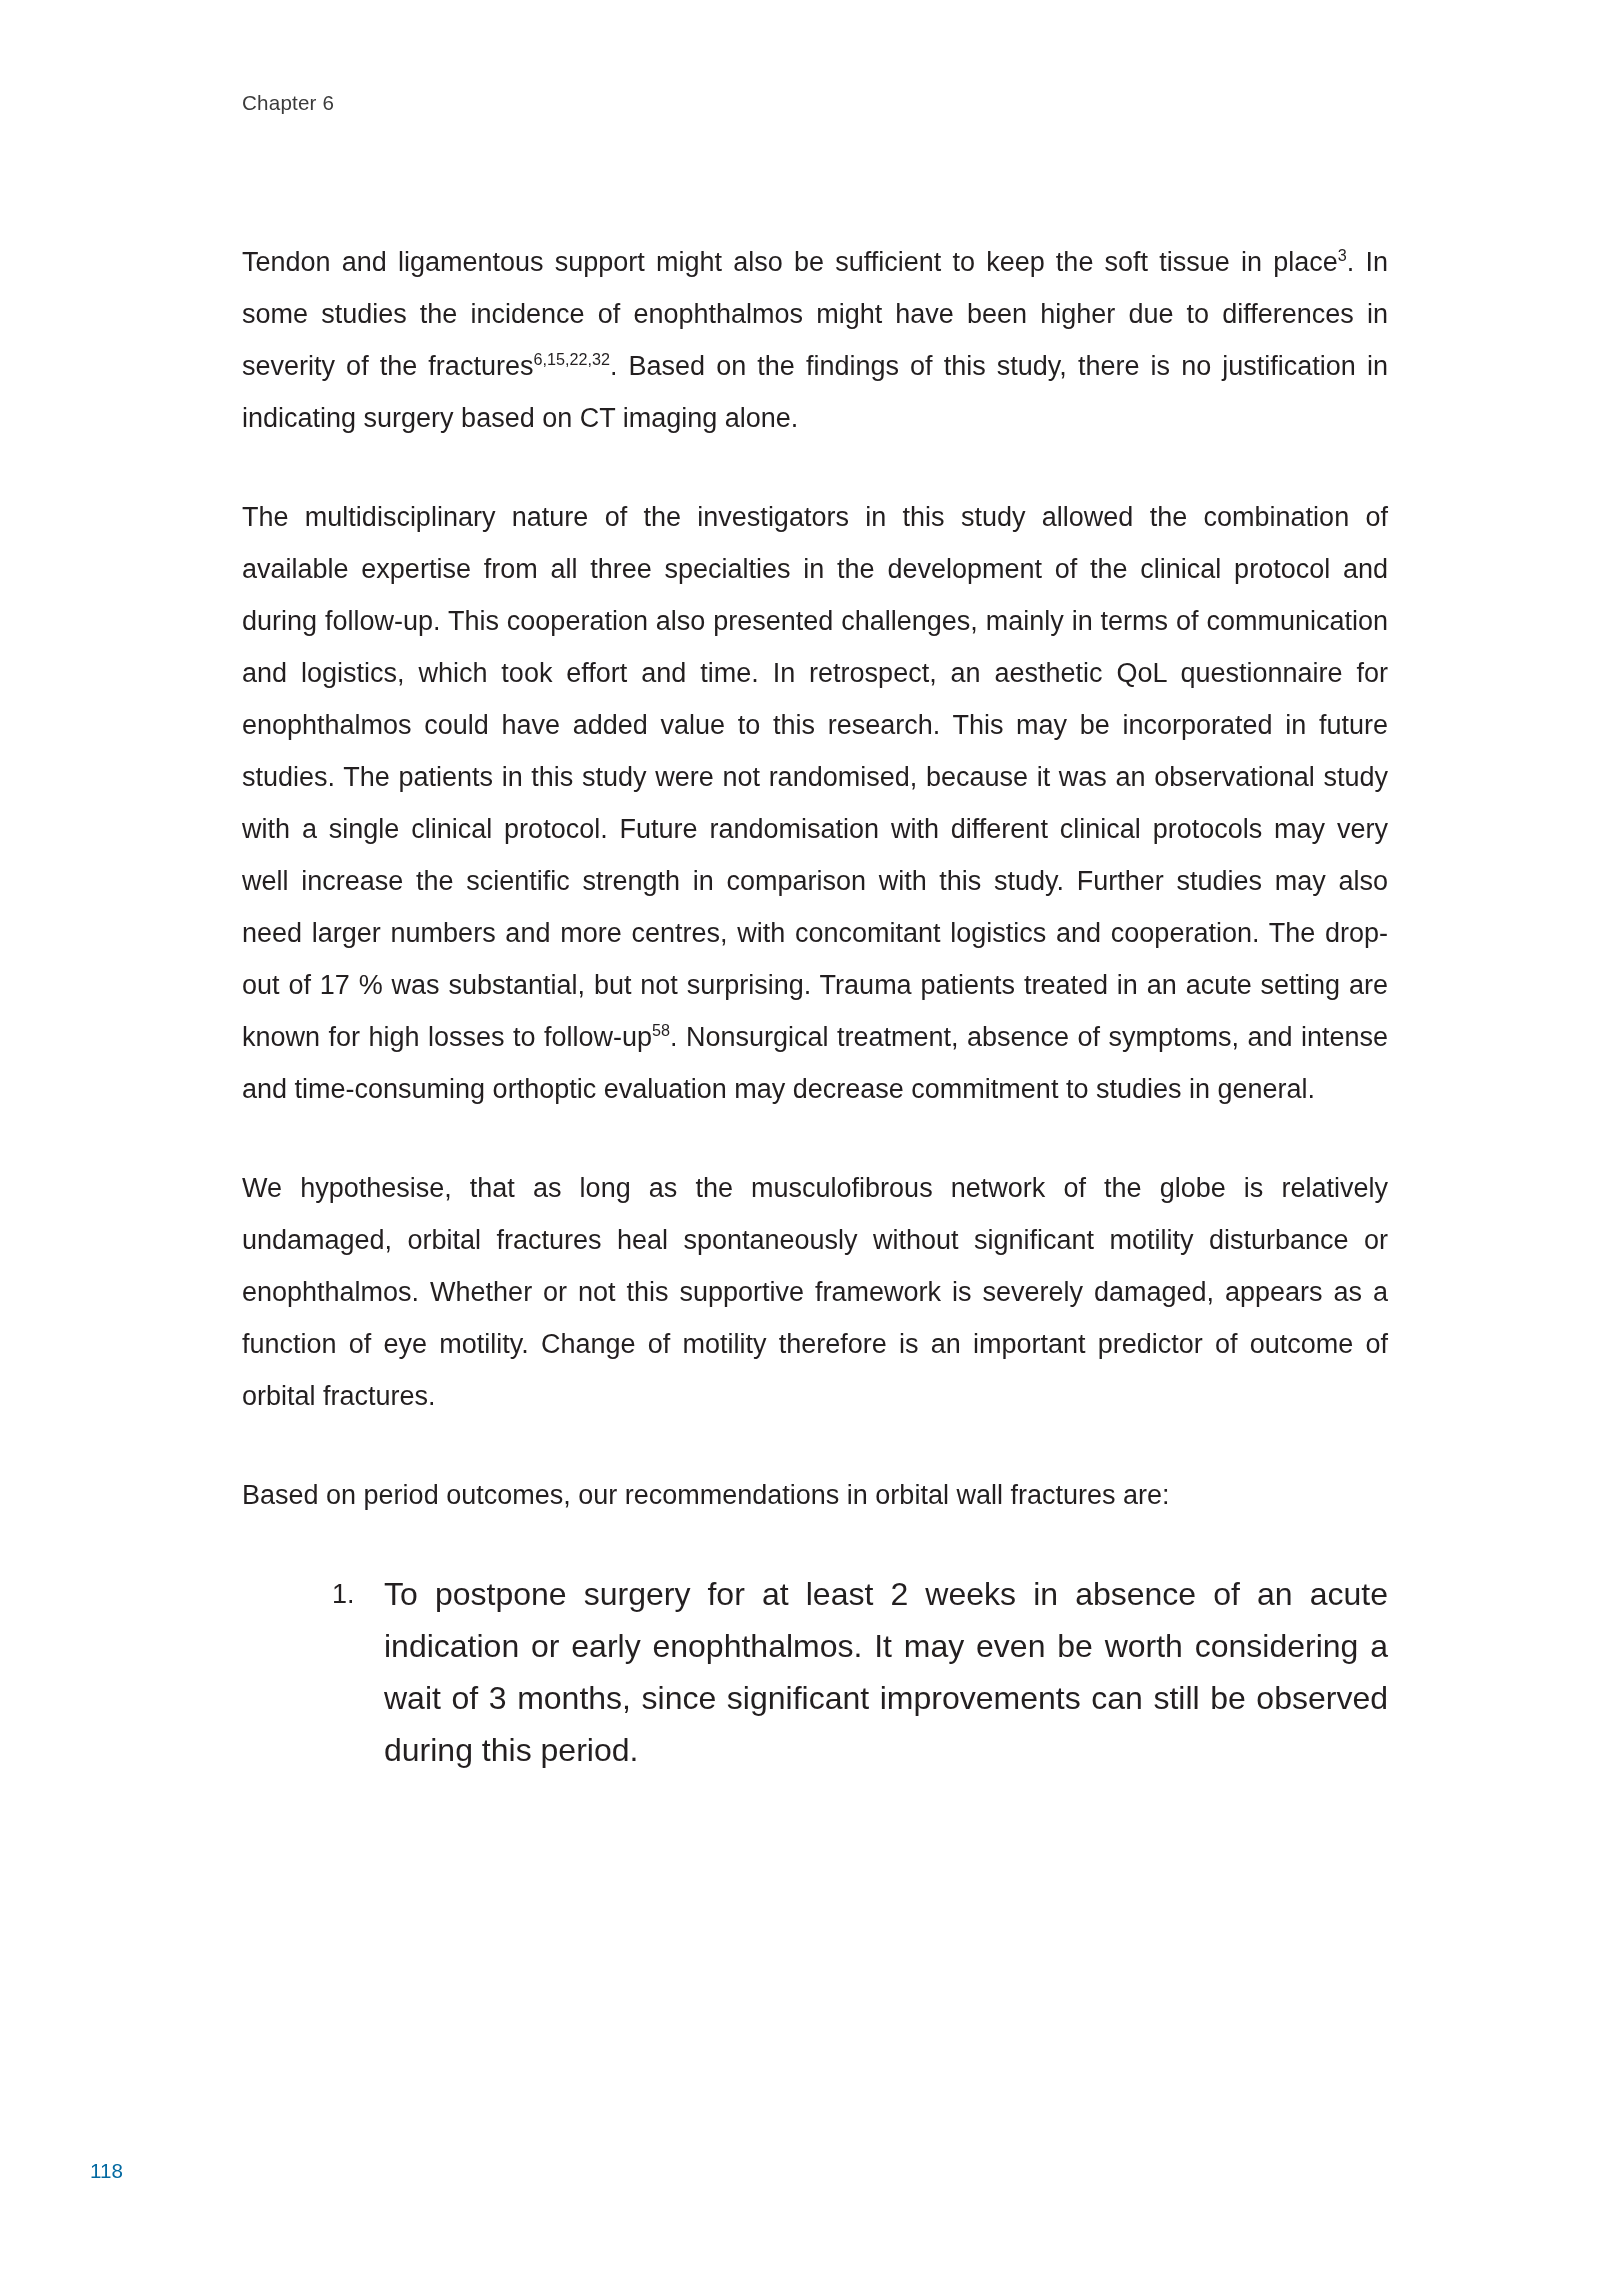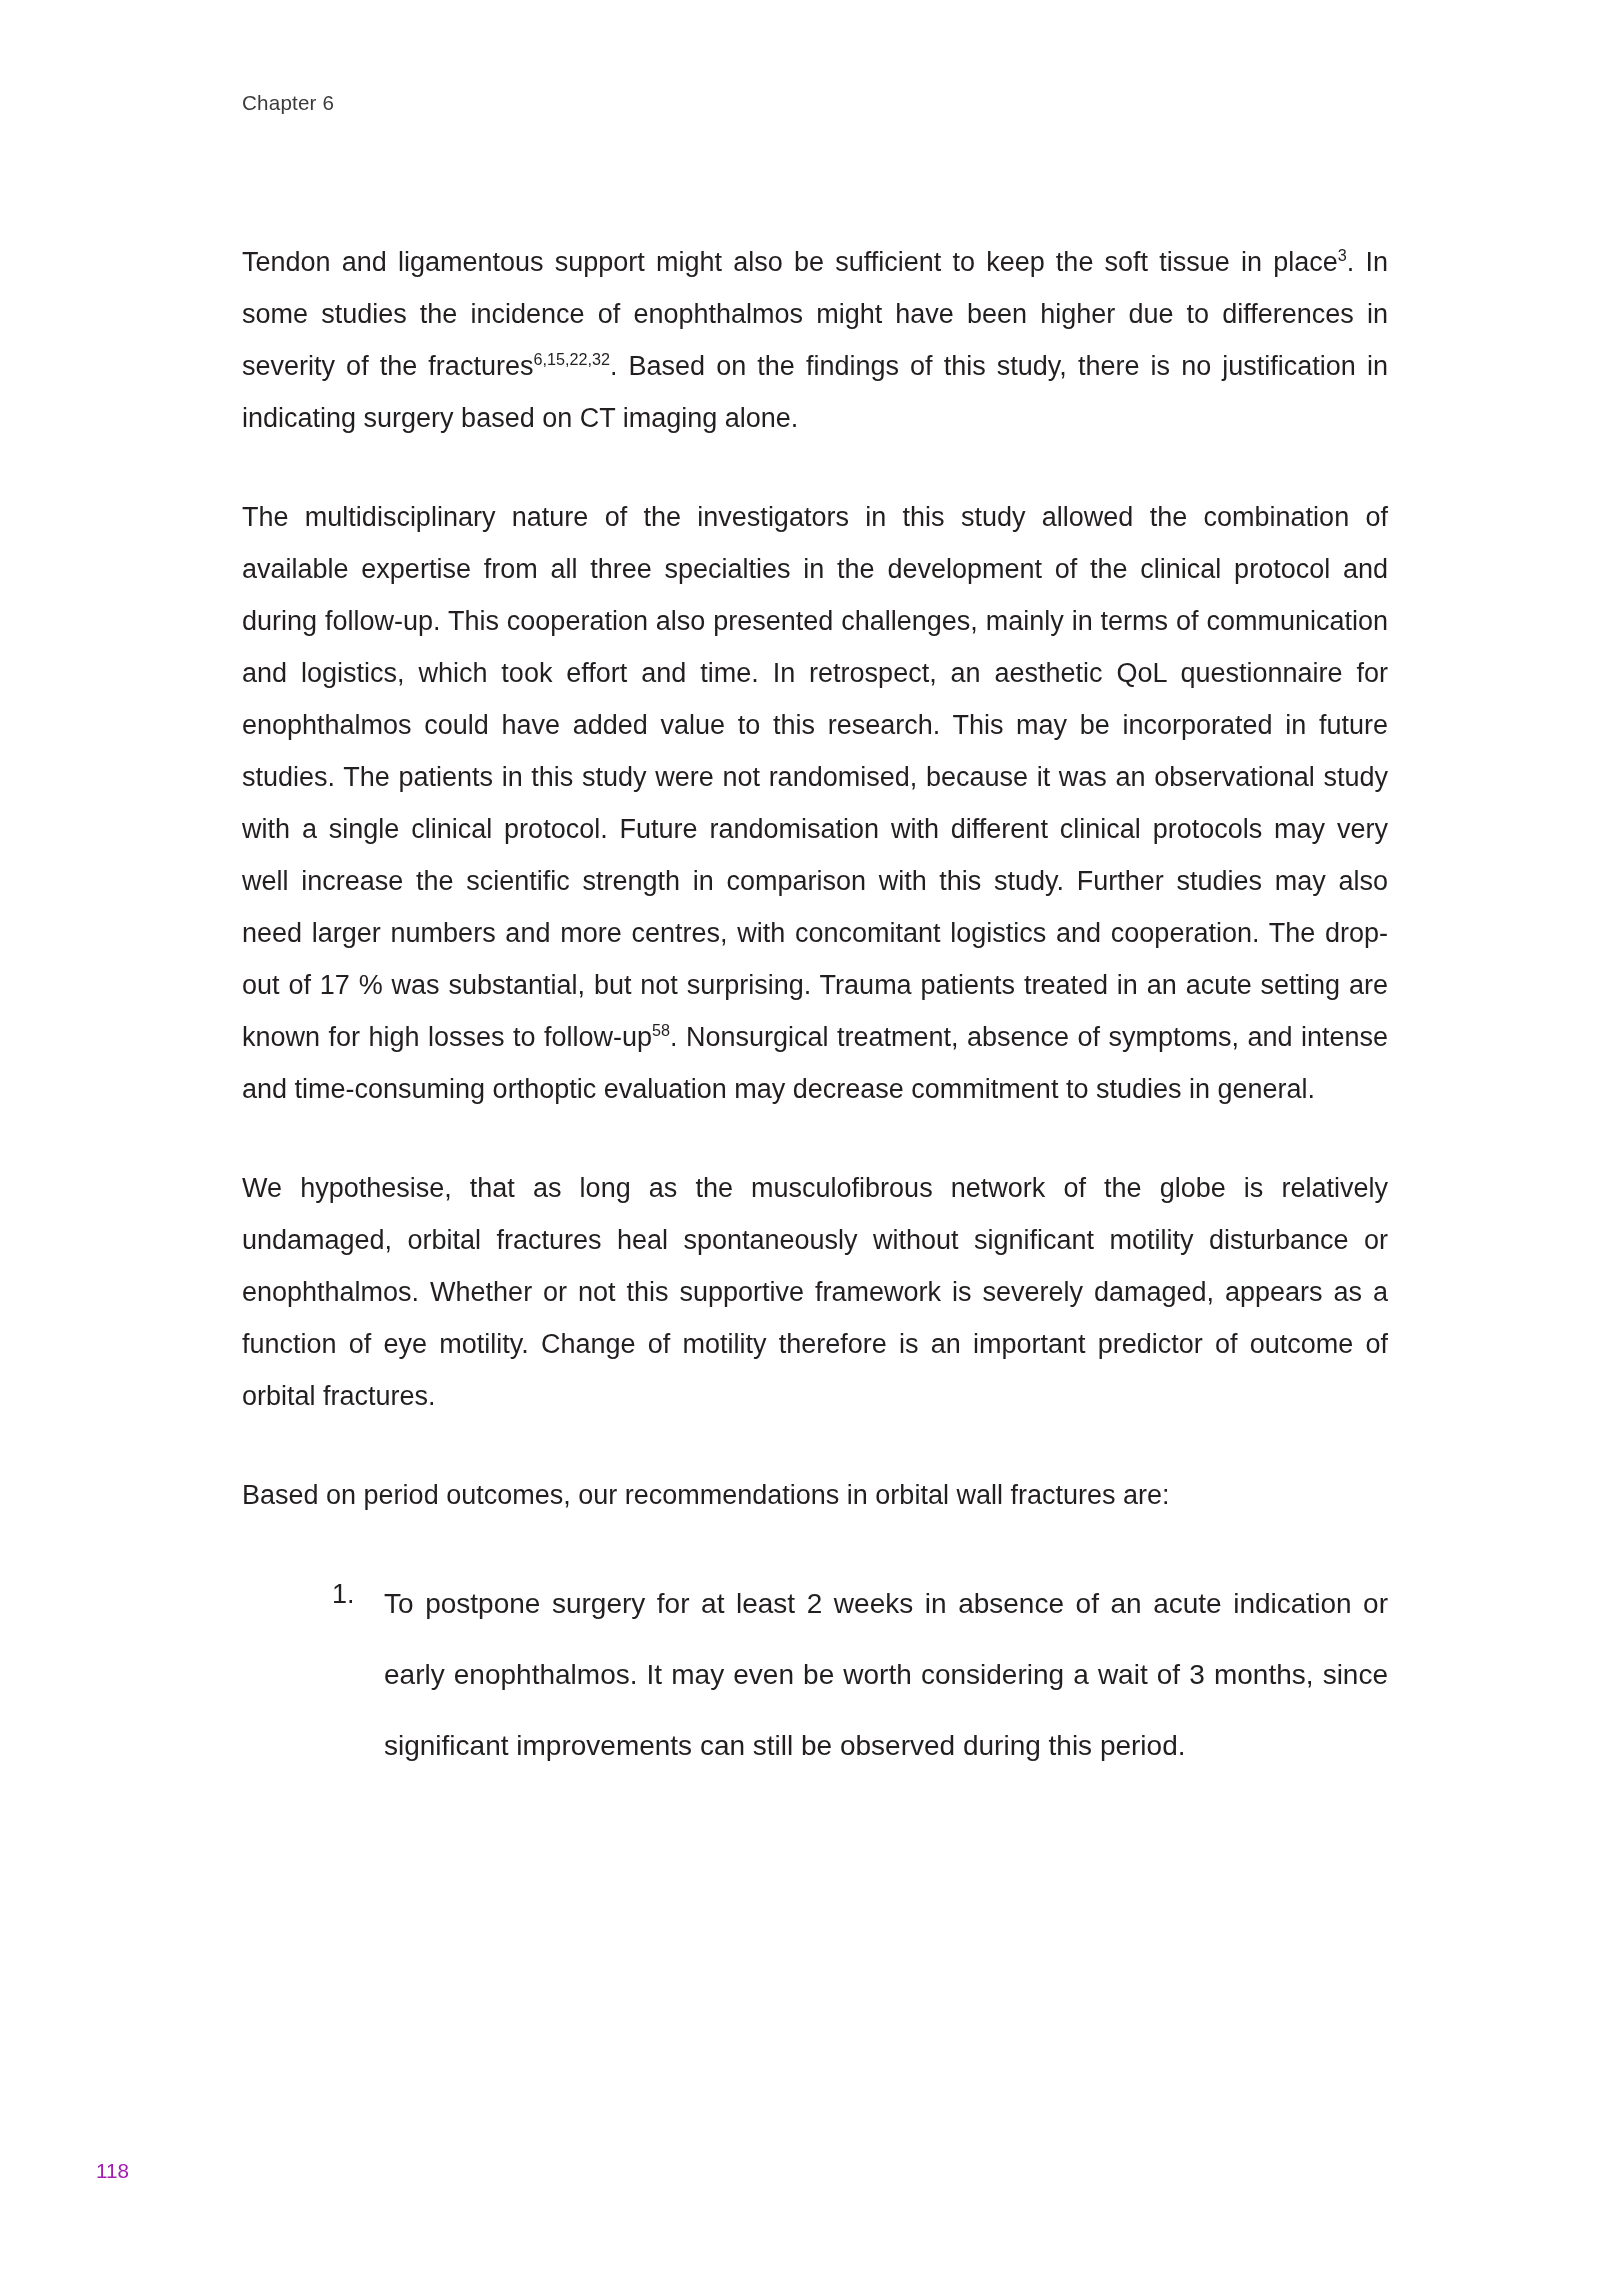--- a/index.html
+++ b/index.html
@@ -55,42 +55,42 @@
     margin-bottom: 4.6px;
   }
   ol.recommendations {
     margin: 0;
     padding: 0 0 0 90px;
     list-style: none;
     counter-reset: recitem;
   }
   ol.recommendations li {
     position: relative;
-    font-size: 28px;
-    line-height: 71px;
+    font-size: 32px;
+    line-height: 52px;
     text-align: justify;
     color: #231f20;
     padding-left: 52px;
     margin-bottom: 0;
     counter-increment: recitem;
   }
   ol.recommendations li::before {
     content: counter(recitem) ".";
     position: absolute;
     left: 0;
     top: 0;
     font-size: 27px;
     line-height: 52px;
   }
   .folio {
     position: absolute;
-    left: 96px;
+    left: 90px;
     top: 2159px;
     font-size: 20.6px;
-    color: #a21caf;
+    color: #0369a1;
   }
 </style>
 </head>
 <body>
 
 <div class="page">
 
   <div class="running-head">Chapter 6</div>
 
   <div class="content">

